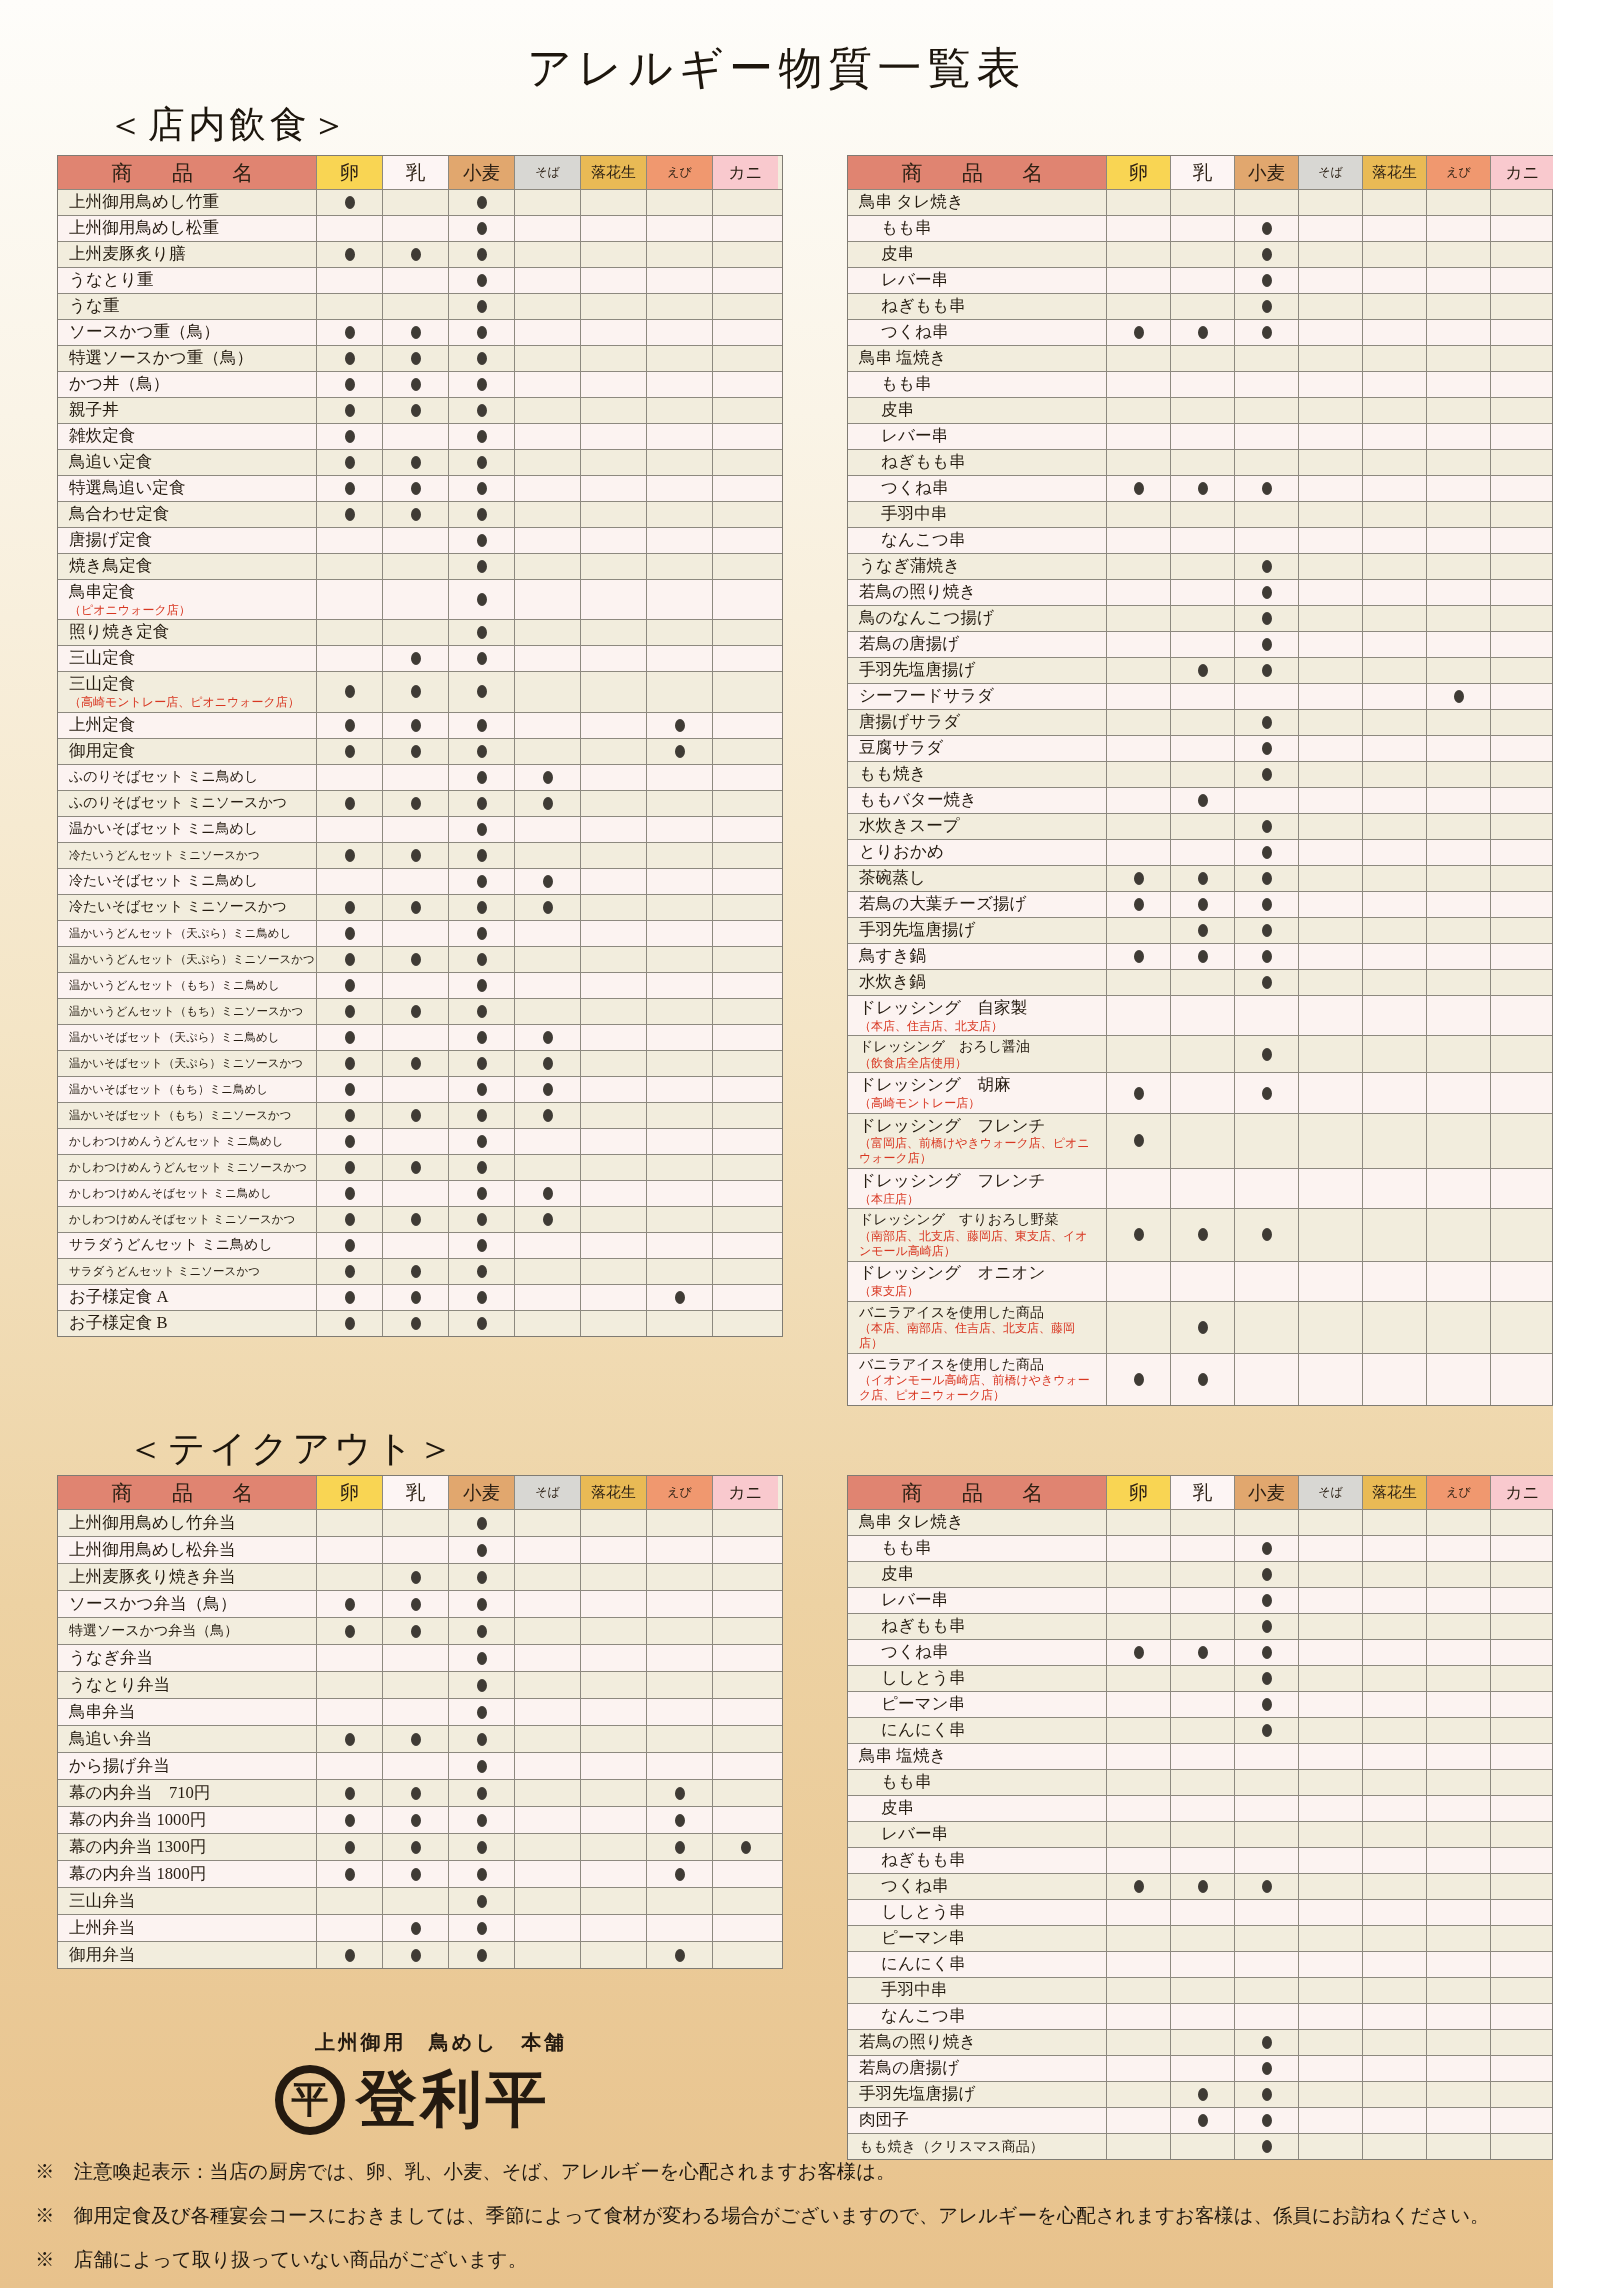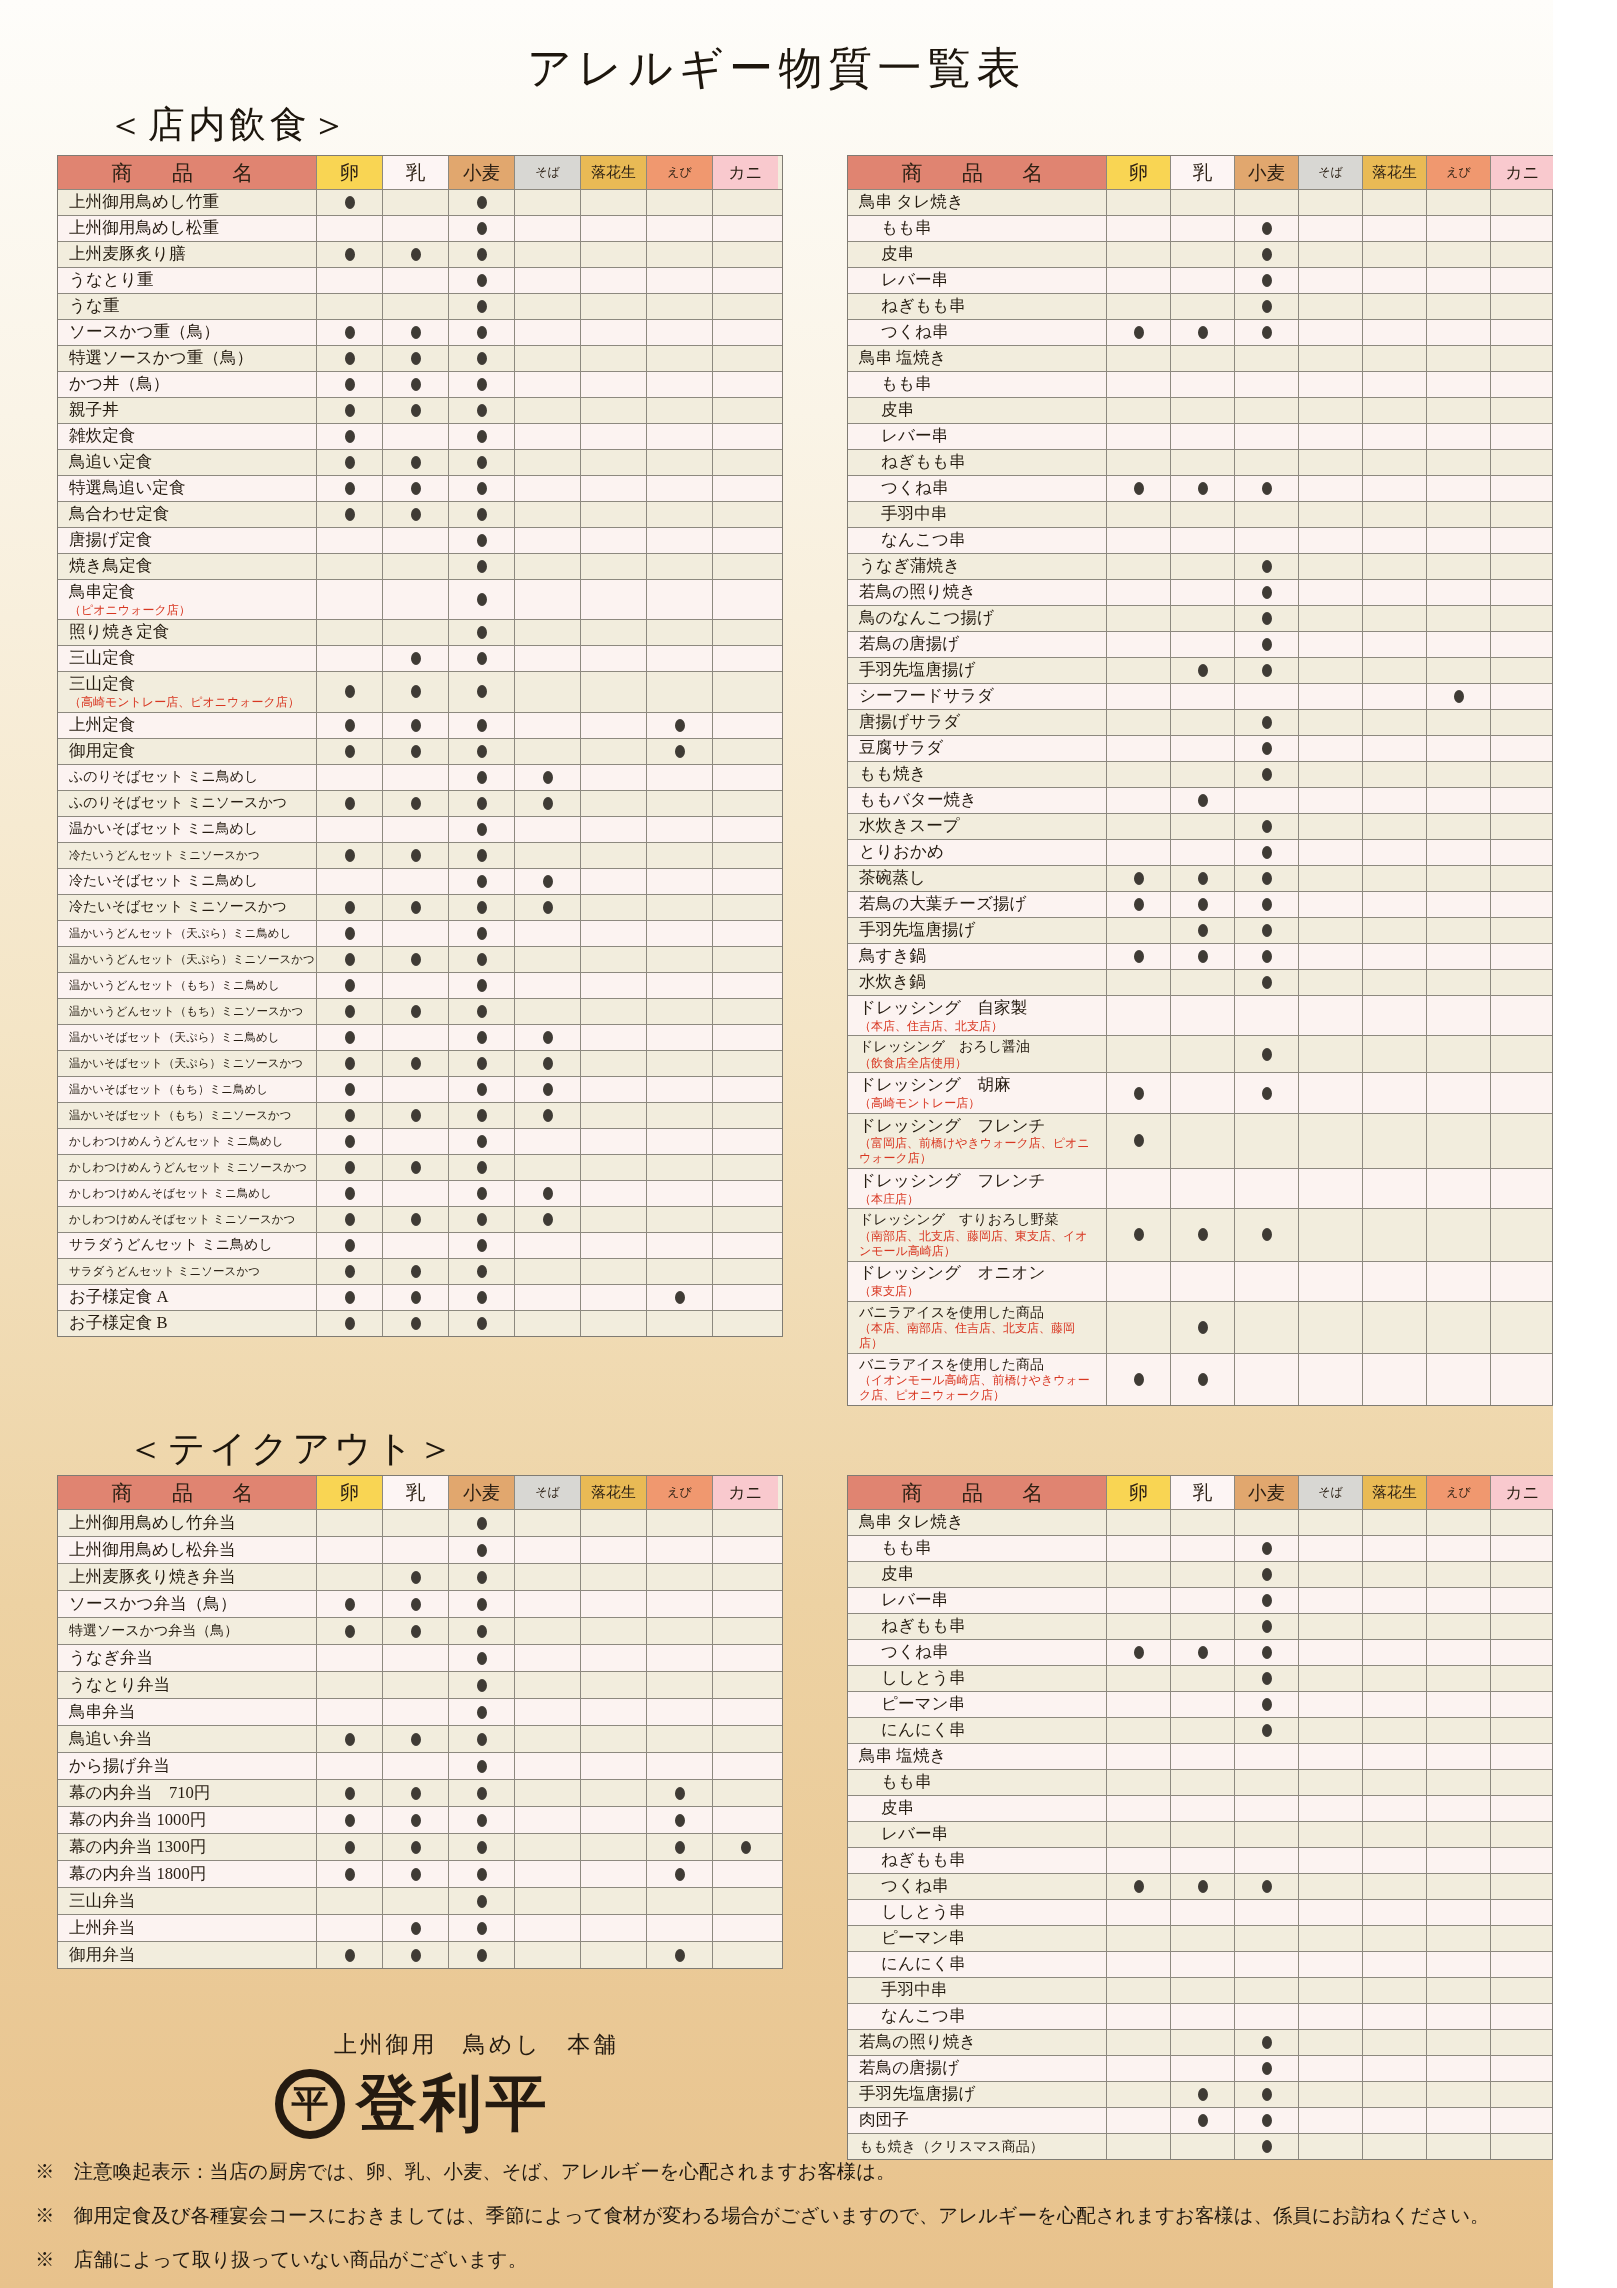--- a/index.html
+++ b/index.html
@@ -63,21 +63,21 @@
   .dot{
     width:10px;height:13px;border-radius:50%;
     background:#3f3b35;display:inline-block;
   }
   #table-dinein-left{left:57px;top:155px;}
   #table-dinein-right{left:847px;top:155px;}
   #table-takeout-left{left:57px;top:1475px;--rh:26px;}
   #table-takeout-right{left:847px;top:1475px;}
 
   .logo{position:absolute;left:275px;top:2029px;width:295px;color:#241a10;}
-  .logo-tagline{font-size:23px;font-weight:normal;letter-spacing:2.8px;margin-left:59px;white-space:nowrap;}
+  .logo-tagline{font-size:20px;font-weight:bold;letter-spacing:2.8px;margin-left:40px;white-space:nowrap;}
   .logo-main{display:flex;align-items:center;gap:11px;margin-top:2.8px;}
   .logo-mark{
     flex:0 0 54px;width:54px;height:54px;
     border:8.3px solid #241a10;border-radius:50%;
     display:flex;align-items:center;justify-content:center;
     font-size:37px;font-weight:bold;
   }
   .logo-name{font-size:61px;font-weight:bold;letter-spacing:3.7px;white-space:nowrap;}
 
   .notes{position:absolute;left:35px;top:2158px;font-size:19.4px;color:#1f1810;}

